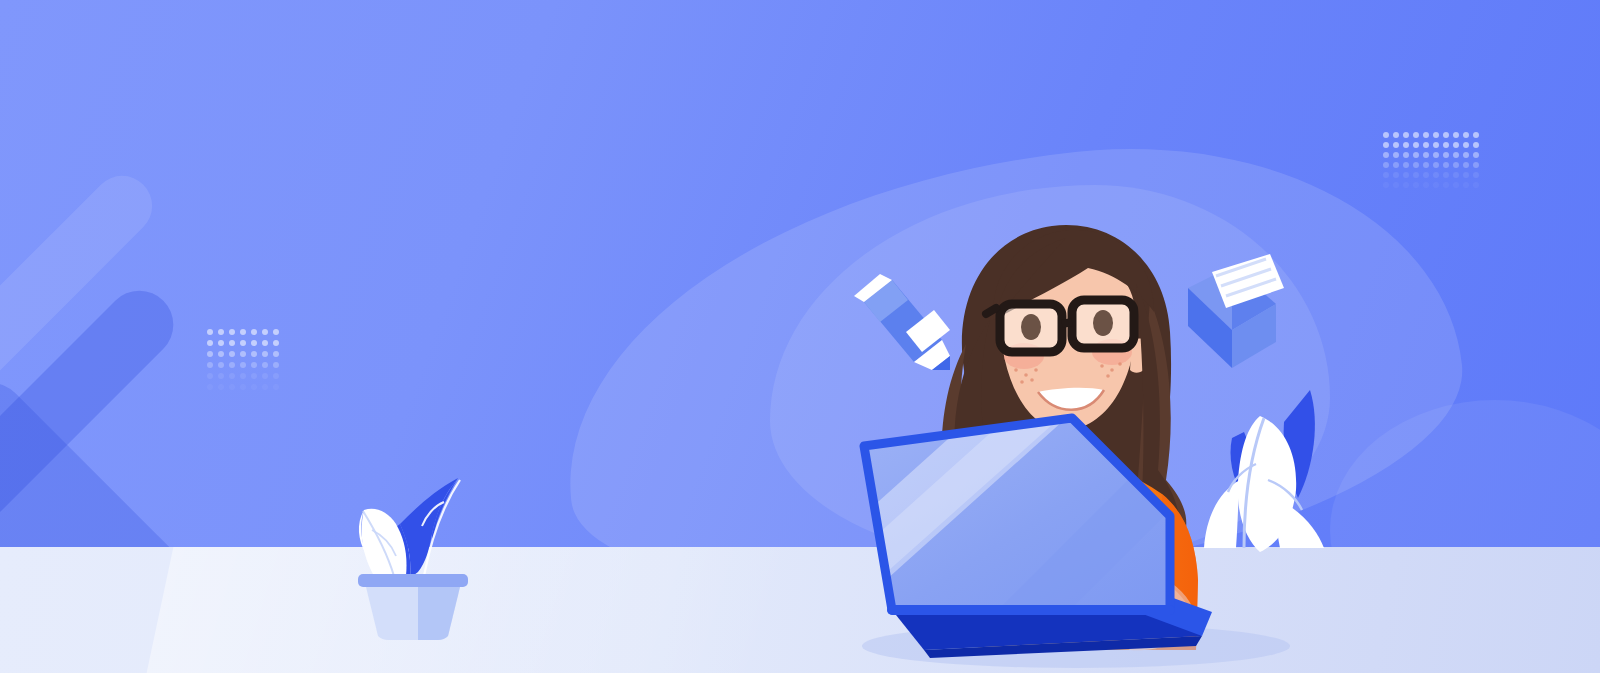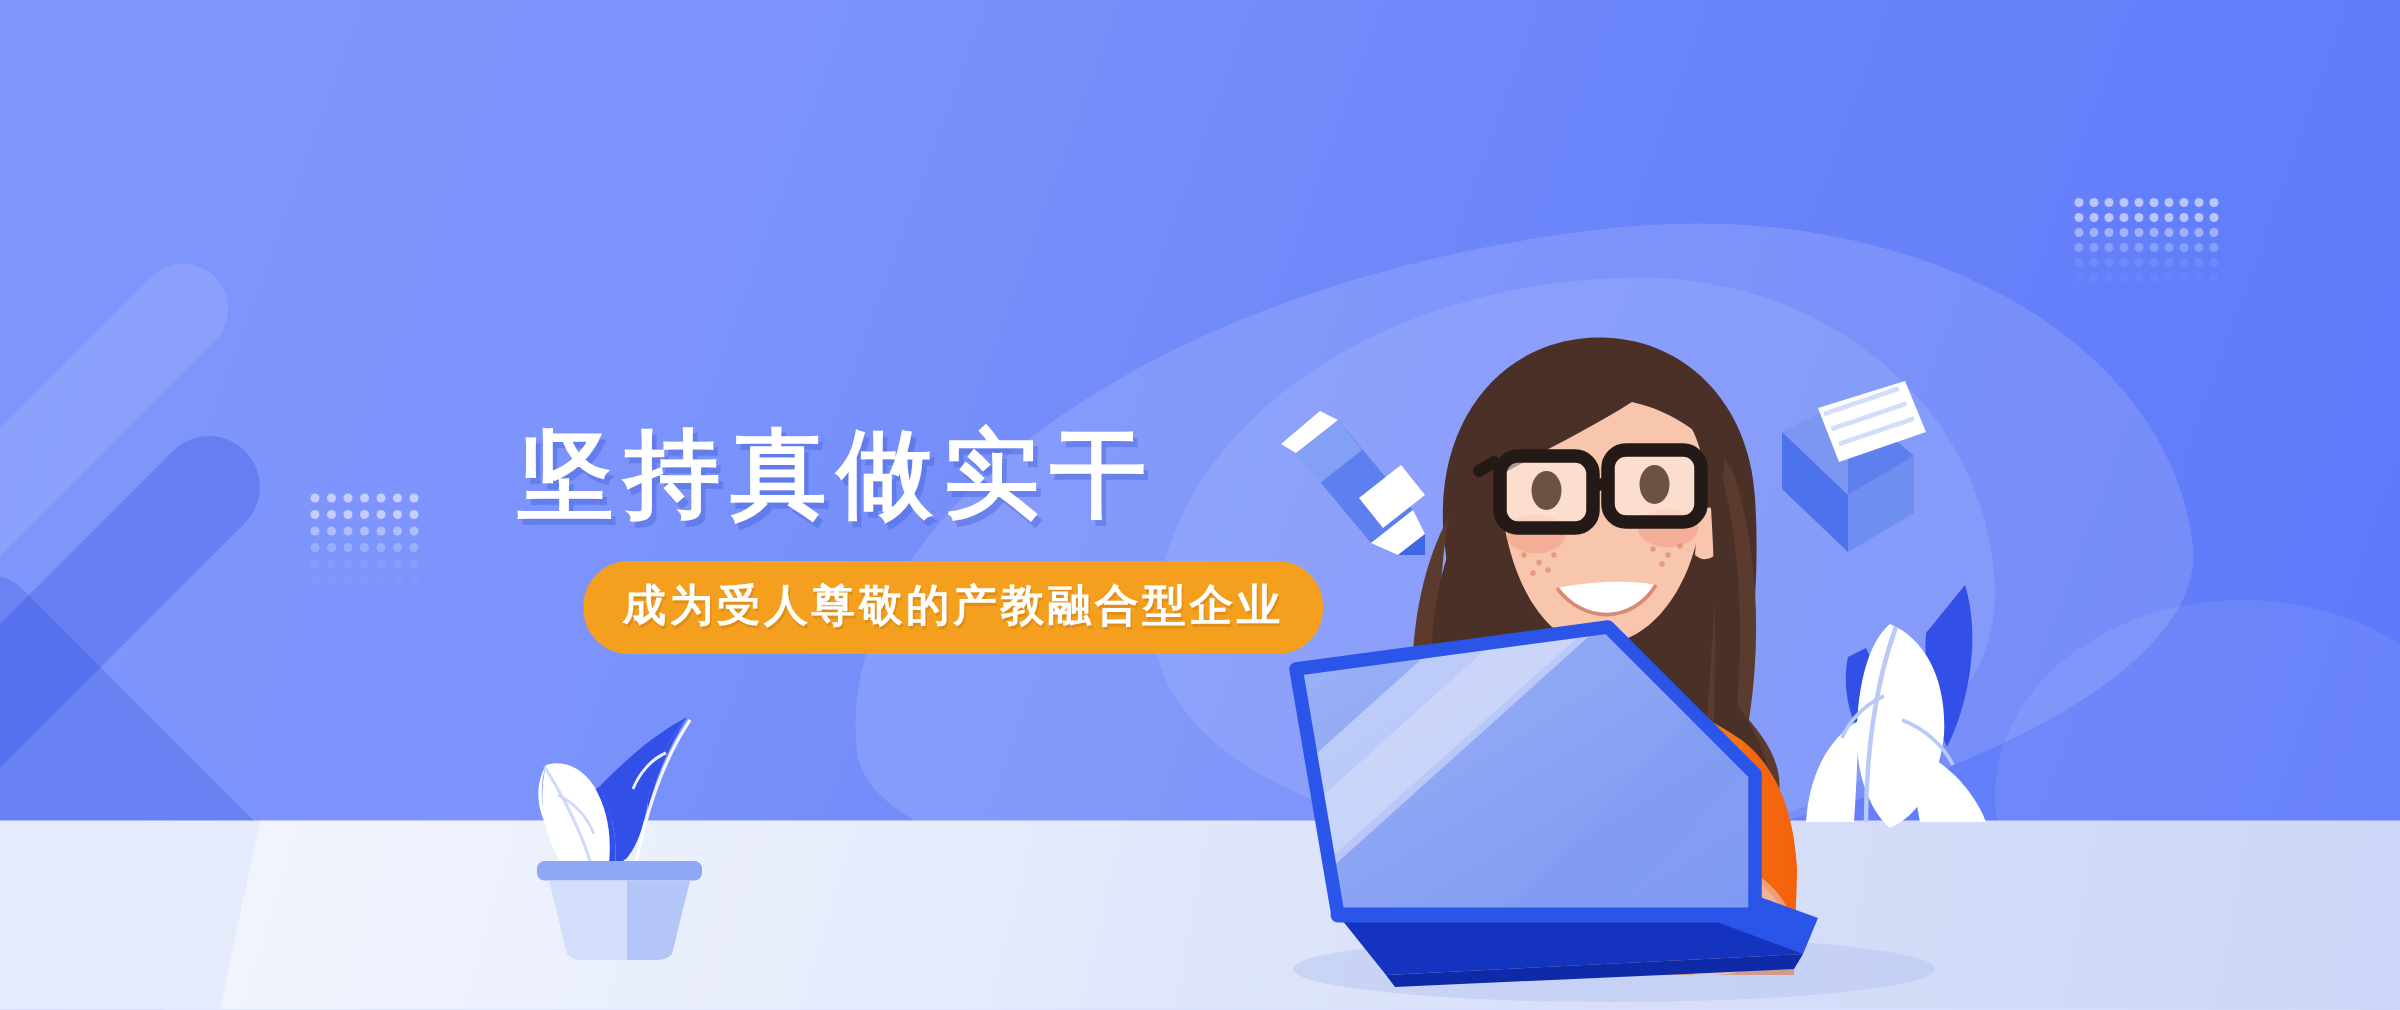--- a/index.html
+++ b/index.html
@@ -404,18 +404,14 @@
           <path d="M150 438 L330 258 L330 330 L214 446 Z" fill="#7F9AF2" opacity=".45"></path>
         </g>
 
         <path d="M24 266 L232 238 L330 336 L330 430 L52 430 Z" fill="none" stroke="#2B55E8" stroke-width="9" stroke-linejoin="round"></path>
 
         <path d="M52 430 L330 430" stroke="#2B55E8" stroke-width="10" stroke-linecap="round"></path>
       </g>
     </svg>
   </div>
 
-  <div class="copy">
-    <h1 class="headline">坚持真做实干</h1>
-    <span class="pill">成为受人尊敬的产教融合型企业</span>
-  </div>
 
 </div>
 
 </body></html>

